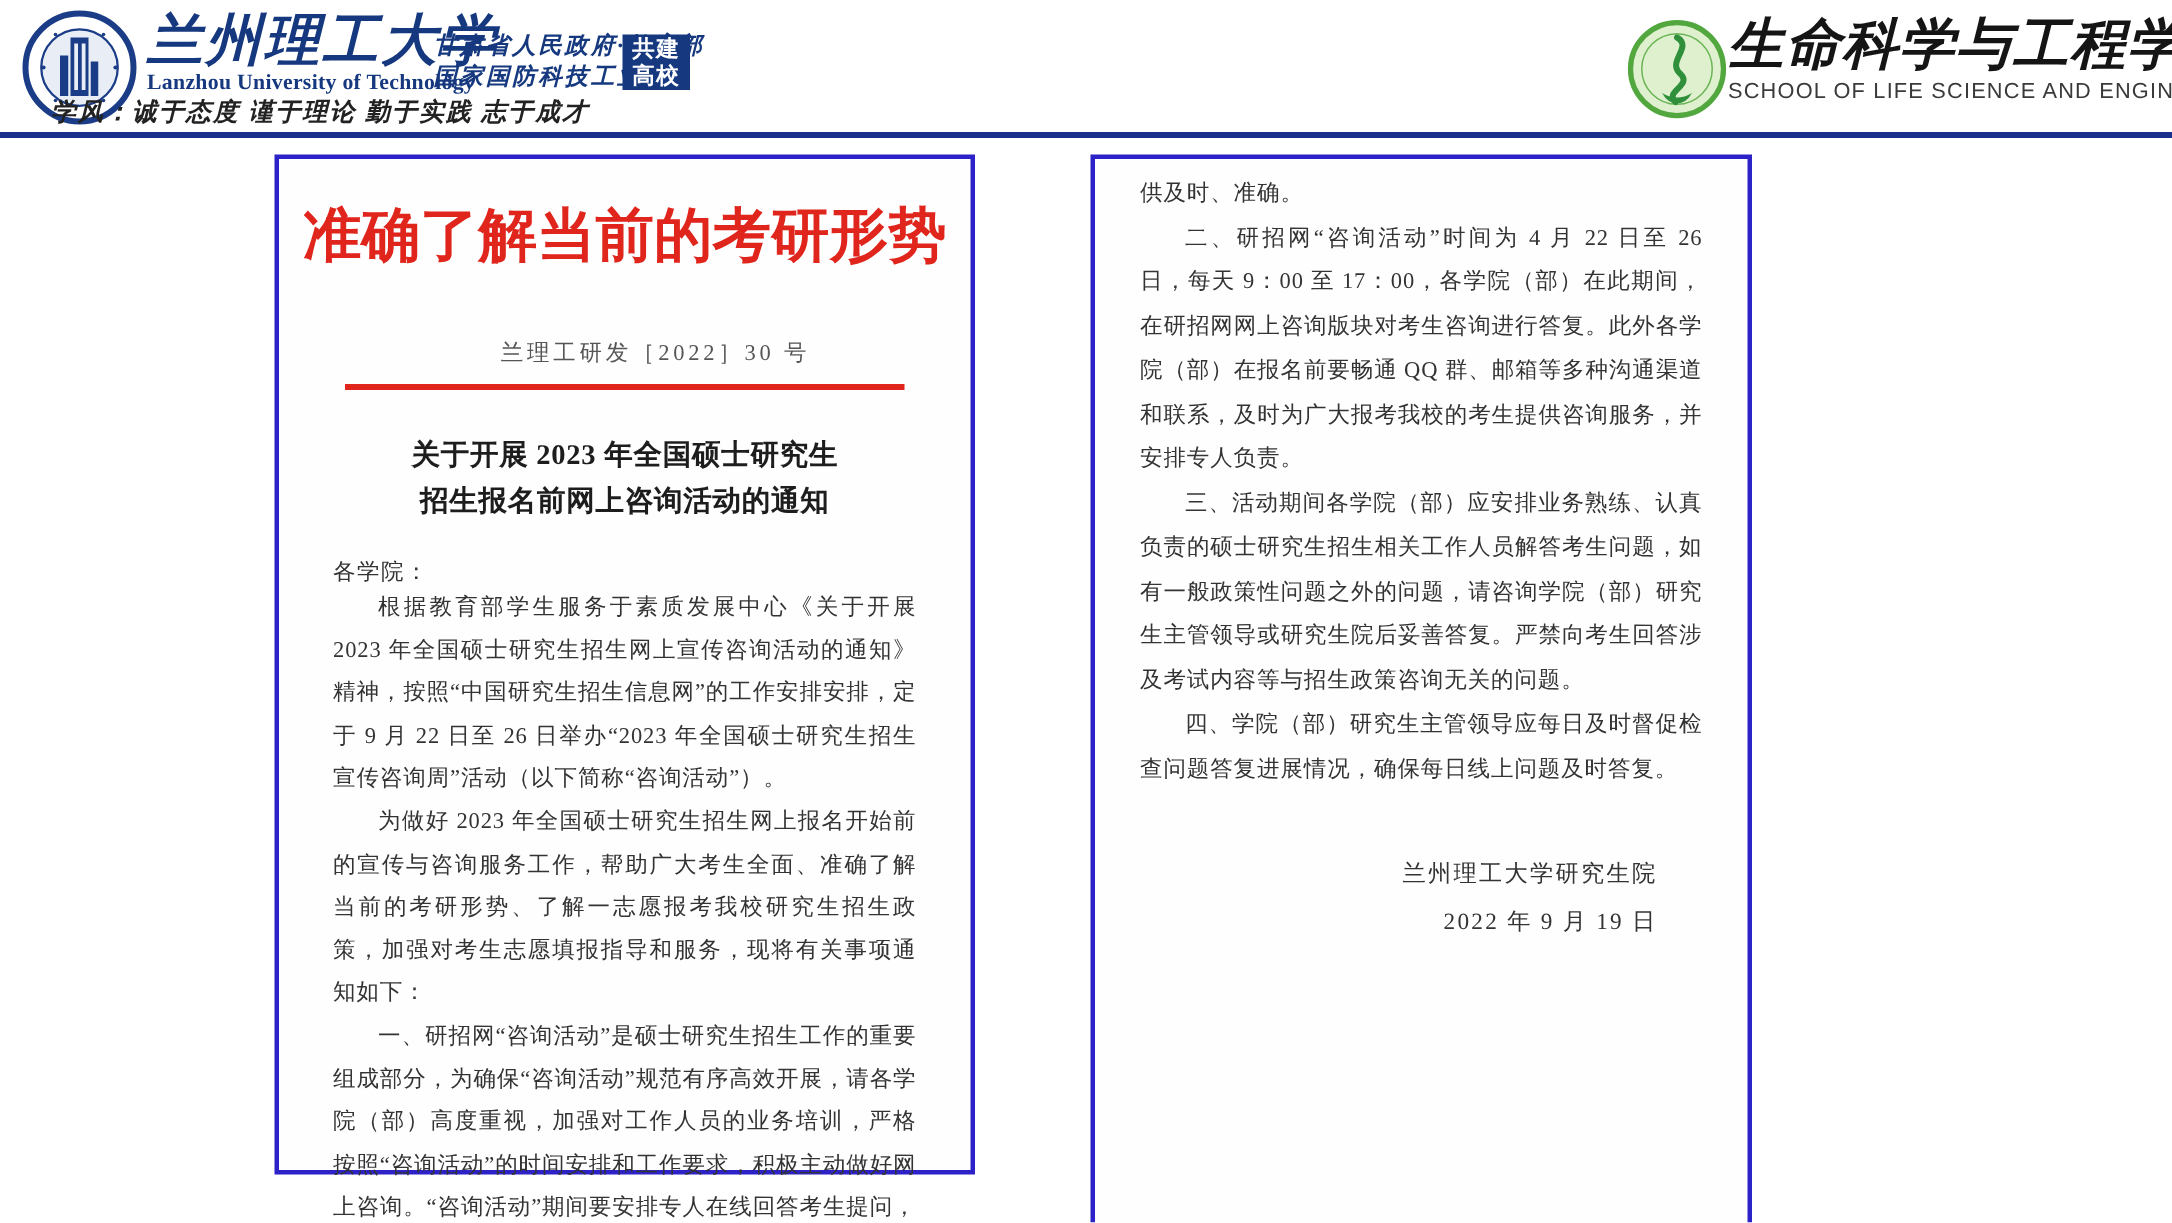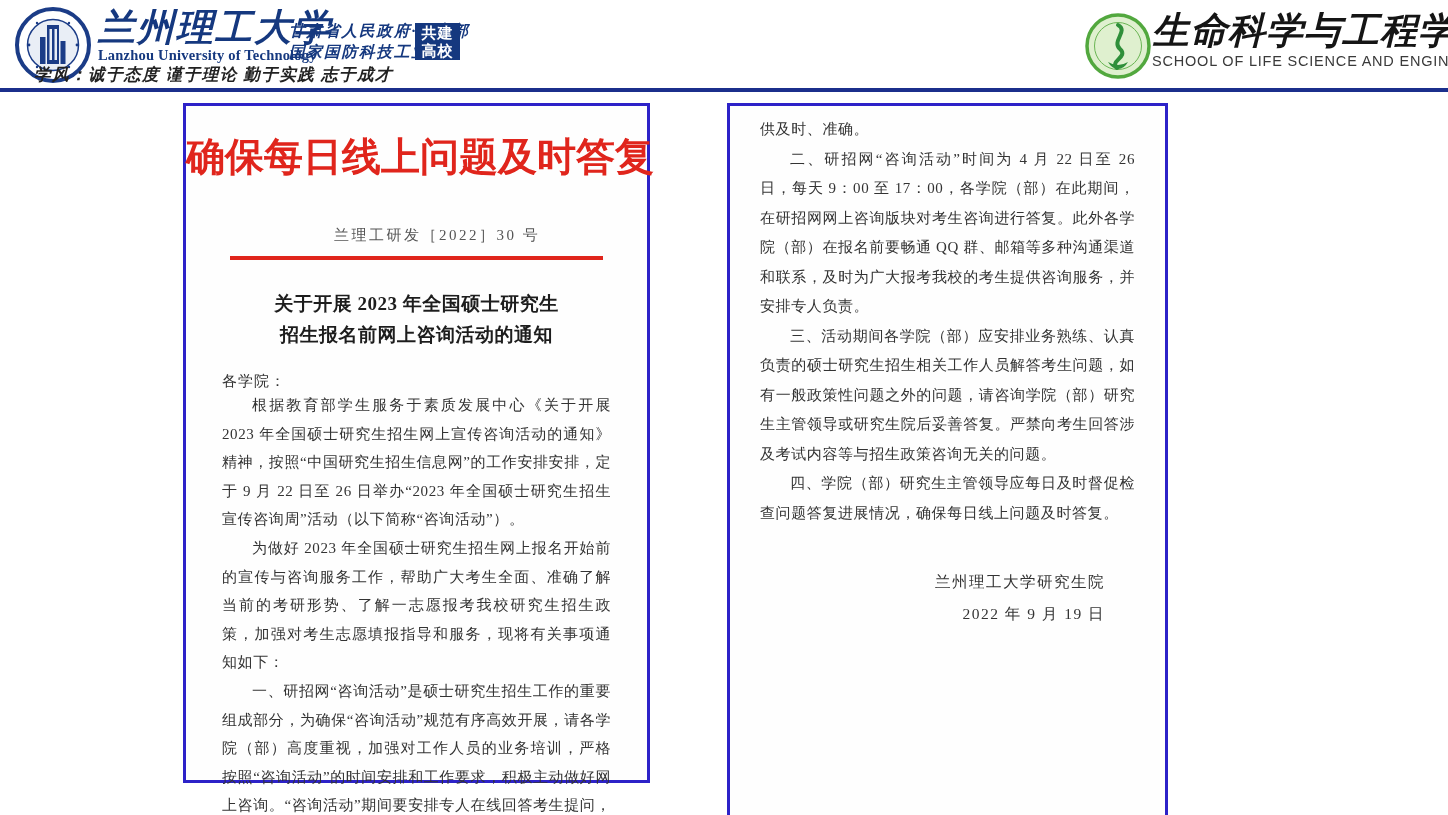--- a/index.html
+++ b/index.html
@@ -135,21 +135,21 @@
 
     <div class="school-block">
       <div class="school-zh">生命科学与工程学院</div>
       <div class="school-en">SCHOOL OF LIFE SCIENCE AND ENGINEERING</div>
     </div>
 
     <div class="hdr-divider"></div>
   </div>
 
   <div class="page page-1">
-    <div class="doc-title">确保每日线上问题及时答复</div>
+    <div class="doc-title">准确了解当前的考研形势</div>
     <div class="doc-number">兰理工研发［2022］30 号</div>
     <div class="red-rule"></div>
     <div class="notice-title">
       <div>关于开展 2023 年全国硕士研究生</div>
       <div>招生报名前网上咨询活动的通知</div>
     </div>
     <div class="salutation">各学院：</div>
     <p class="body-para">根据教育部学生服务于素质发展中心《关于开展 2023 年全国硕士研究生招生网上宣传咨询活动的通知》精神，按照“中国研究生招生信息网”的工作安排安排，定于 9 月 22 日至 26 日举办“2023 年全国硕士研究生招生宣传咨询周”活动（以下简称“咨询活动”）。</p>
     <p class="body-para">为做好 2023 年全国硕士研究生招生网上报名开始前的宣传与咨询服务工作，帮助广大考生全面、准确了解当前的考研形势、了解一志愿报考我校研究生招生政策，加强对考生志愿填报指导和服务，现将有关事项通知如下：</p>
     <p class="body-para">一、研招网“咨询活动”是硕士研究生招生工作的重要组成部分，为确保“咨询活动”规范有序高效开展，请各学院（部）高度重视，加强对工作人员的业务培训，严格按照“咨询活动”的时间安排和工作要求，积极主动做好网上咨询。“咨询活动”期间要安排专人在线回答考生提问，确保招生政策解答和信息提</p>

